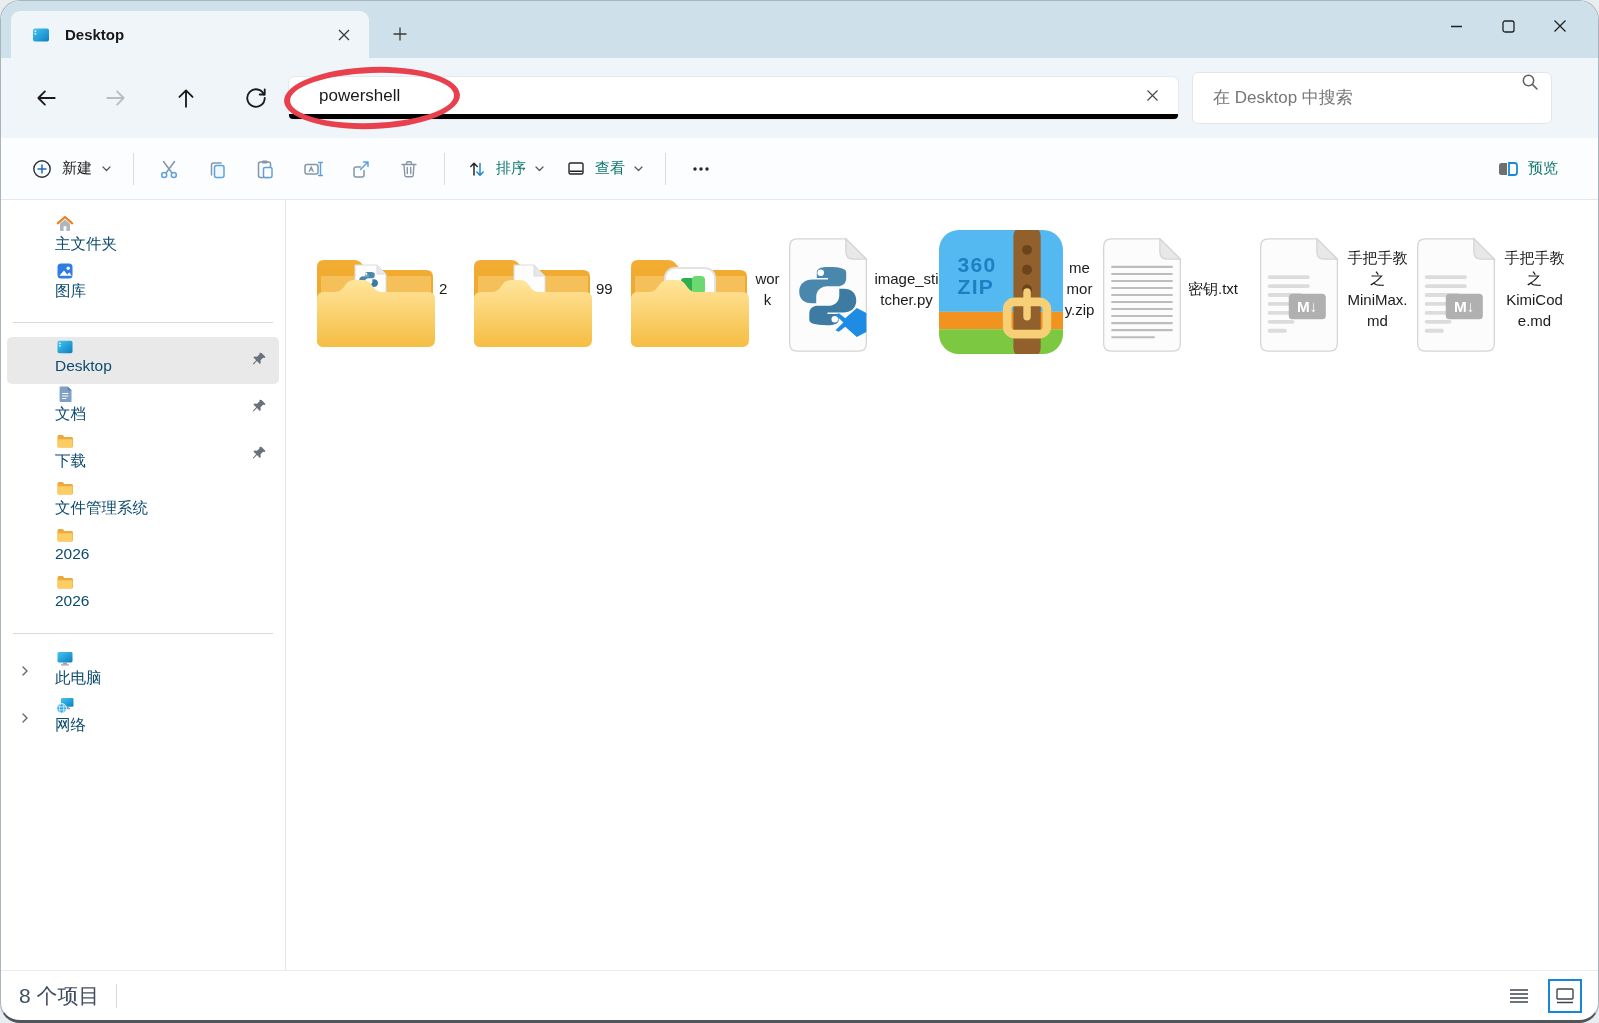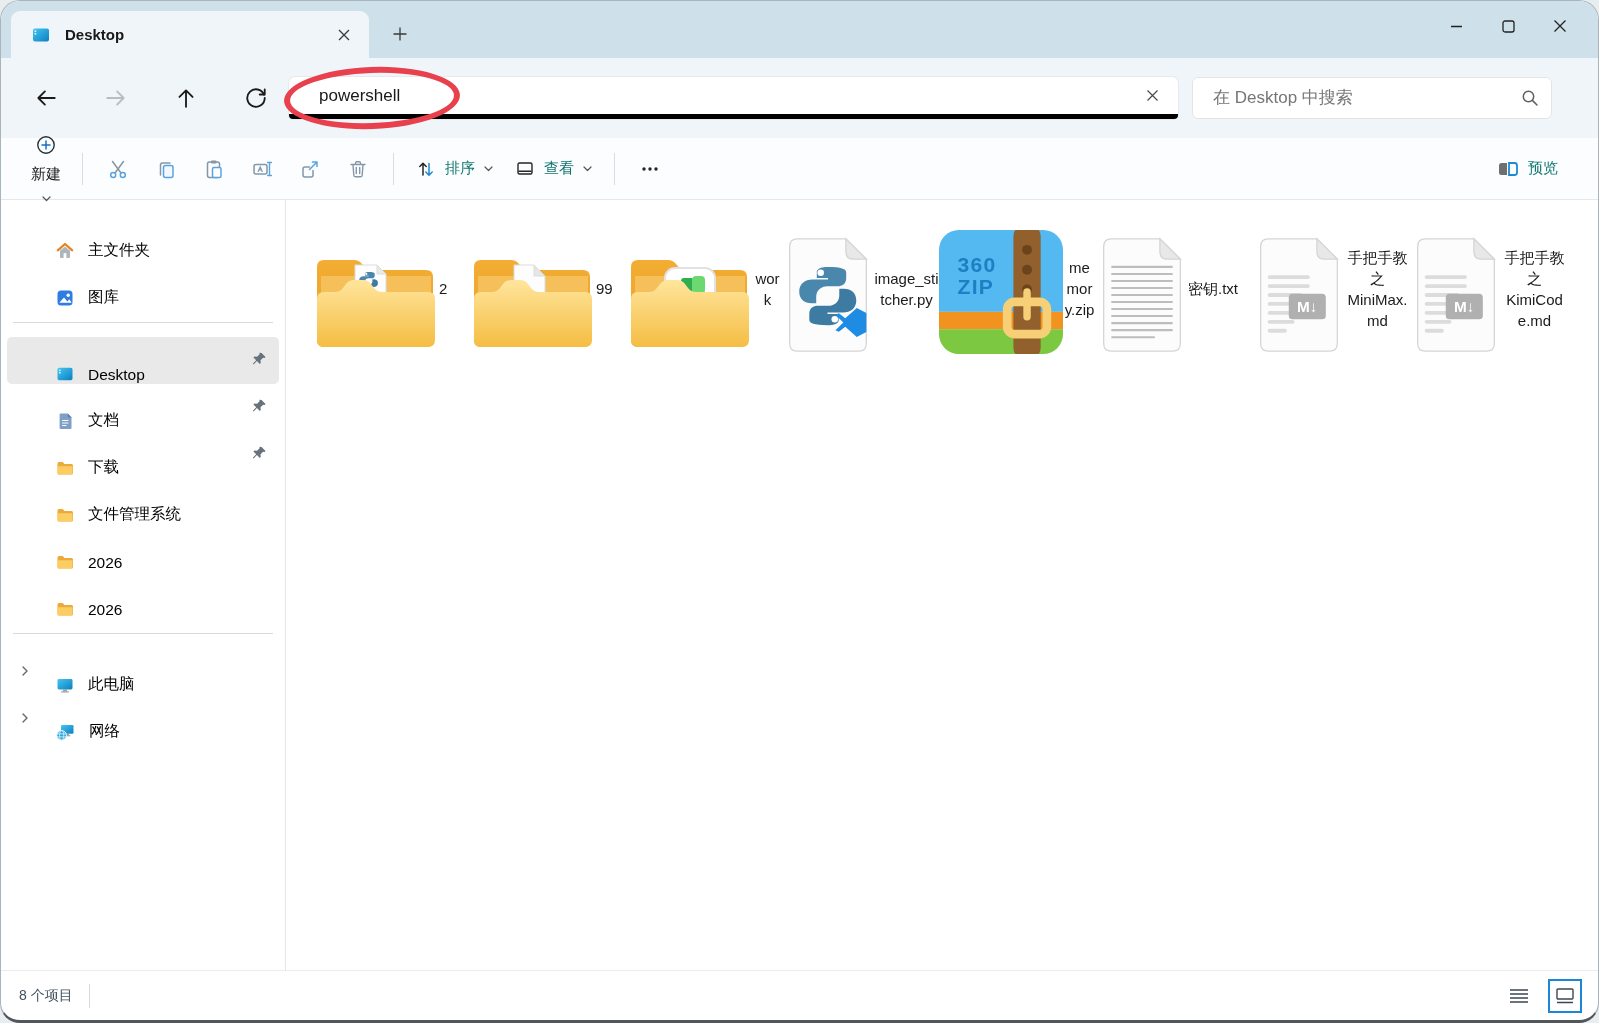--- a/index.html
+++ b/index.html
@@ -18,53 +18,53 @@
   .win-btn{width:52px;display:flex;align-items:center;justify-content:center;}
   
   .navbar{height:80px;background:#eff5f9;display:flex;align-items:center;padding:0 46px 0 20px;box-sizing:border-box;flex:0 0 auto;}
   .nav-btn{width:50px;height:44px;display:flex;align-items:center;justify-content:center;margin-right:20px;border-radius:5px;}
   .nav-btn:last-of-type{margin-right:0;}
   .addressbar{flex:1;height:42px;margin-left:8px;background:#fff;border-radius:6px 6px 4px 4px;
     border-bottom:5px solid #000000;box-sizing:border-box;display:flex;align-items:center;box-shadow:0 0 0 1px #e6eaec;}
   .address-input{flex:1;border:none;outline:none;background:transparent;font-size:17px;color:#191919;
     padding-left:30px;font-family:"Liberation Sans",sans-serif;}
   .address-clear{width:36px;height:36px;margin-right:8px;}
-  .searchbox{width:360px;height:42px;margin-left:14px;background:#fff;border:1px solid #e1e5e8;border-radius:6px;
-    box-sizing:border-box;display:flex;align-items:center;padding:0 12px 0 18px;}
+  .searchbox{width:360px;height:52px;margin-left:14px;background:#fff;border:1px solid #e1e5e8;border-radius:6px;
+    box-sizing:border-box;display:flex;padding:0 12px 0 18px;}
   .search-input{flex:1;border:none;outline:none;background:transparent;font-size:17px;color:#333;
     font-family:"Liberation Sans",sans-serif;}
   .search-input::placeholder{color:#767676;}
   .red-ellipse{position:absolute;left:283px;top:66px;width:176px;height:62px;border:6px solid #e8414d;
     border-radius:50%;transform:rotate(-2deg);pointer-events:none;z-index:9;box-sizing:border-box;}
   
   .toolbar{height:62px;background:#fbfdfe;border-bottom:1px solid #e4e8eb;display:flex;align-items:center;
     padding:0 30px 0 20px;box-sizing:border-box;flex:0 0 auto;}
-  .tb-new{display:flex;align-items:center;gap:9px;padding:8px 10px;border-radius:5px;font-size:15px;color:#191919;flex-direction:column;}
+  .tb-new{display:flex;align-items:center;gap:9px;padding:8px 10px;border-radius:5px;font-size:15px;color:#191919;}
   .tb-sep{width:1px;height:32px;background:#d9dde0;margin:0 11px;}
   .tb-ico{width:48px;height:44px;display:flex;align-items:center;justify-content:center;border-radius:5px;}
   .tb-label-btn{display:flex;align-items:center;gap:8px;padding:8px 10px;border-radius:5px;font-size:15px;color:#0f766e;}
   .tb-spacer{flex:1;}
   
   .bodyrow{flex:1;display:flex;min-height:0;}
   .sidebar{width:285px;flex:0 0 auto;border-right:1px solid #e5e5e5;box-sizing:border-box;padding-top:14px;overflow:hidden;}
-  .side-item{height:47px;display:flex;align-items:flex-end;padding-left:48px;position:relative;font-size:15.5px;
-    color:#000000;margin:0 6px;border-radius:5px;}
+  .side-item{height:47px;display:flex;align-items:flex-start;padding-left:48px;position:relative;font-size:15.5px;
+    color:#0c4a6e;margin:0 6px;border-radius:5px;flex-direction:column;}
   .side-item .chev{position:absolute;left:12px;top:50%;transform:translateY(-50%);}
   .side-item .pin{position:absolute;right:12px;top:50%;transform:translateY(-50%);}
   .side-item .sicon{margin-right:13px;display:flex;}
   .side-item.selected{background:#e9e9e9;}
   .side-sep{height:1px;background:#d9d9d9;margin:14px 12px;}
   .content{flex:1;padding:16px 0 0 25px;display:flex;flex-wrap:wrap;align-content:flex-start;background:#fff;}
   .file-item{width:157px;display:flex;flex-direction:row;align-items:center;margin-bottom:10px;}
   .file-icon{height:138px;display:flex;align-items:flex-end;justify-content:center;}
   .file-label{margin-top:7px;font-size:15px;line-height:21px;color:#1b1b1b;text-align:center;max-width:148px;overflow-wrap:anywhere;}
   
   .statusbar{height:50px;border-top:1px solid #ececec;display:flex;align-items:center;
     padding:0 16px 0 18px;box-sizing:border-box;flex:0 0 auto;}
-  .status-count{font-size:14px;color:#3f4f5f;}
+  .status-count{font-size:21px;color:#3f4f5f;}
   .status-sep{width:1px;height:24px;background:#d8d8d8;margin-left:16px;}
   .status-spacer{flex:1;}
   .view-list-btn{width:34px;height:34px;display:flex;align-items:center;justify-content:center;margin-right:12px;}
   .view-grid-btn{width:34px;height:34px;box-sizing:border-box;border:2px solid #1a86d9;background:#fff;
     display:flex;align-items:center;justify-content:center;}
 </style>
 </head>
 <body>
 
 <svg width="0" height="0" style="position:absolute" aria-hidden="true">

